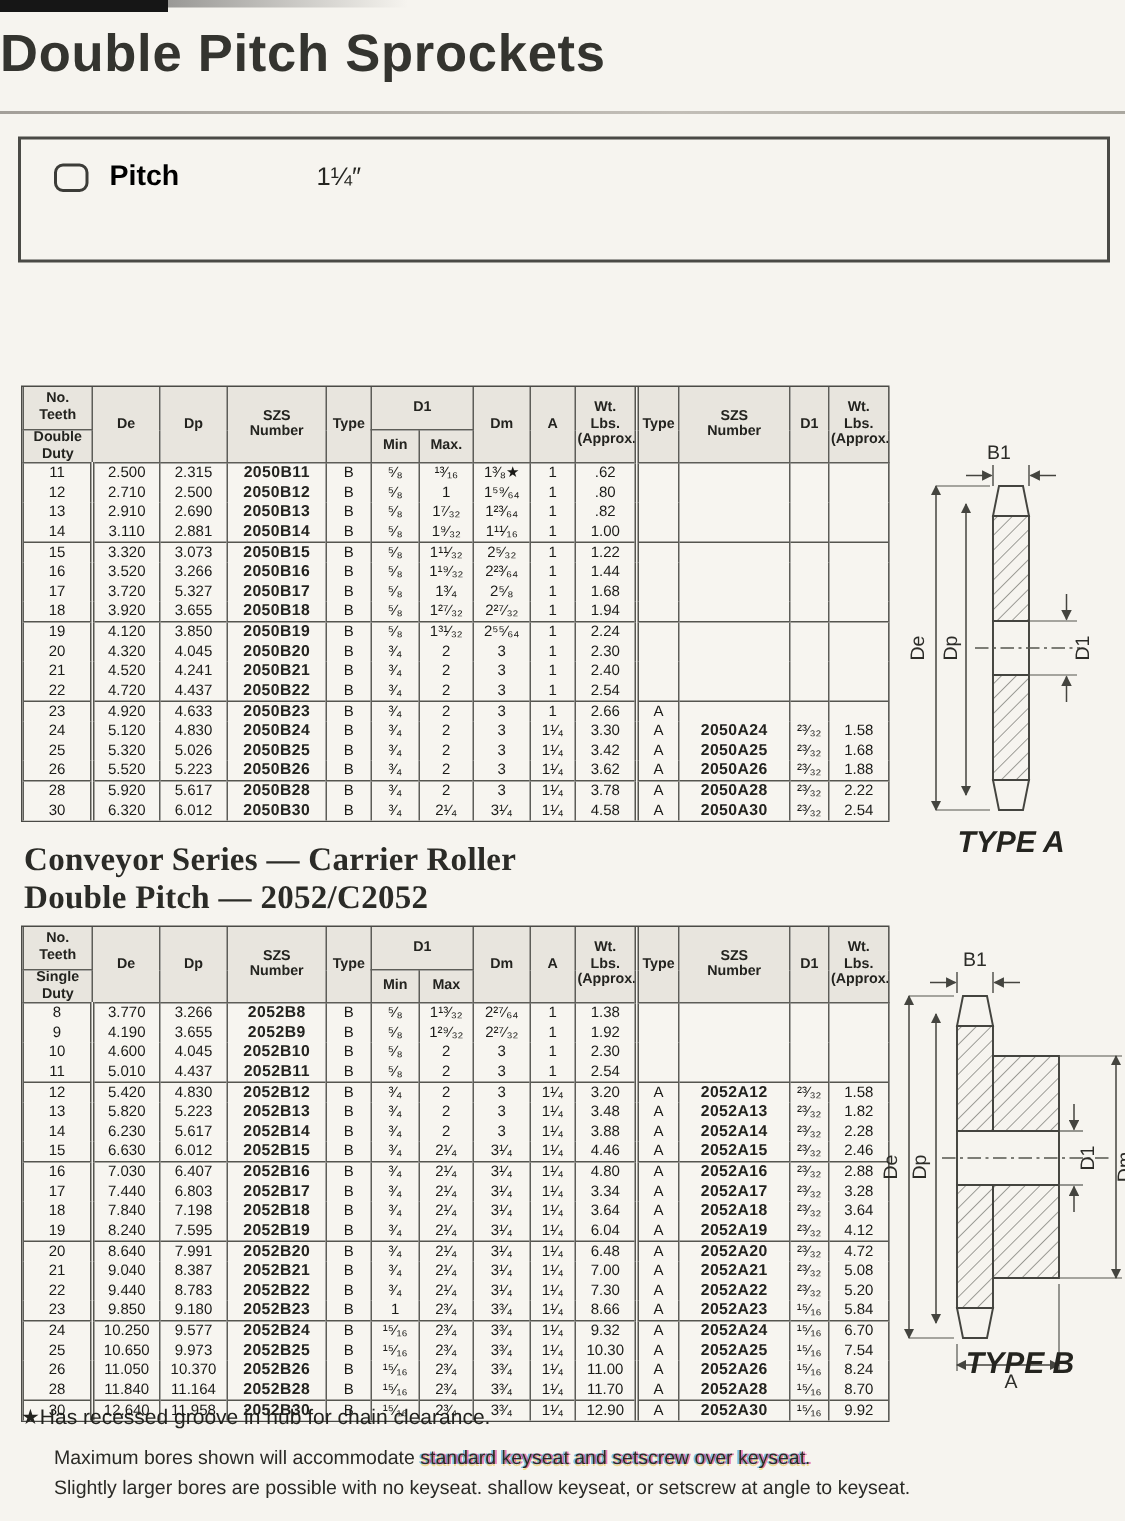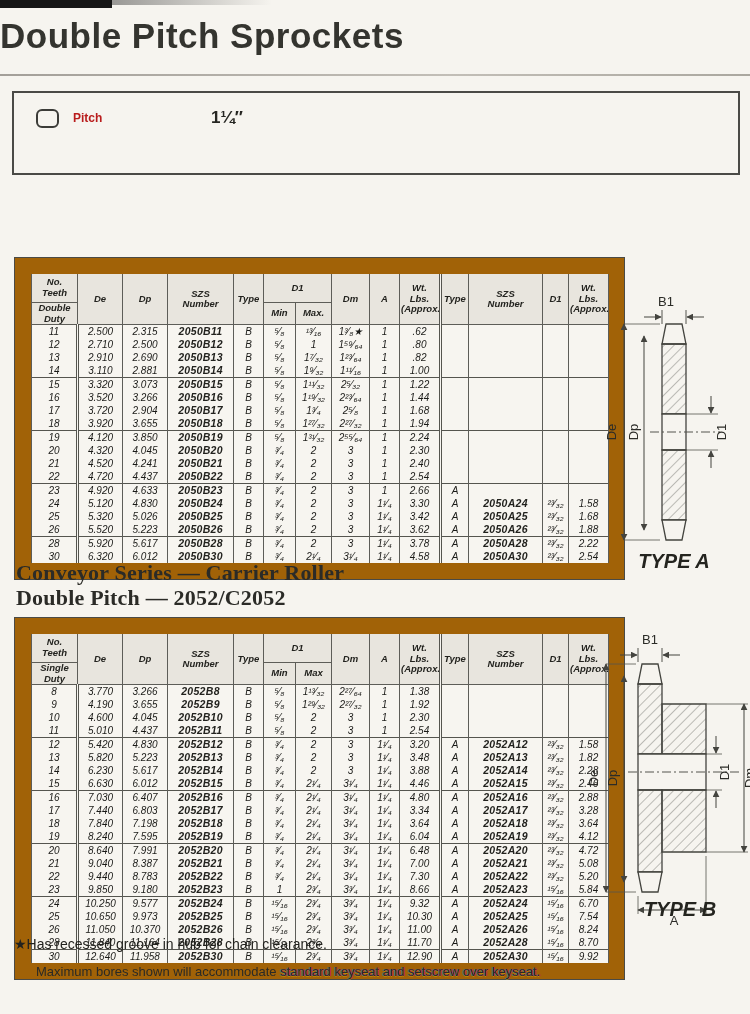--- a/index.html
+++ b/index.html
@@ -14,31 +14,31 @@
   .page-title{left:0;top:16px;width:750px;text-align:left;font-size:35px;font-weight:bold;
               color:#34342f;letter-spacing:.5px;}
   .title-rule{left:0;top:74px;width:750px;height:2px;
               background:linear-gradient(to right,#a39f99,#c2beb7 60%,#aaa79f);}
 
   
   .spec-box{left:12px;top:91px;width:724px;height:80px;border:2px solid #4a4a46;background:transparent;}
   .spec-row{position:absolute;left:22px;height:22px;display:flex;align-items:center;}
   .spec-row.r1{top:14px;} .spec-row.r2{top:48px;}
   .bullet{width:19px;height:15px;border:2px solid #3c3c38;border-radius:6px;margin-right:14px;flex:0 0 auto;}
-  .spec-label{font-weight:bold;font-size:12px;color:#b91c1c;width:138px;}
-  .spec-value{font-weight:bold;font-size:17px;color:#262622;}
+  .spec-label{font-weight:bold;font-size:19px;color:#000000;width:138px;}
+  .spec-value{font-weight:normal;font-size:17px;color:#262622;}
 
   
   .sec-head{font-family:"Liberation Serif",serif;font-weight:bold;color:#2b2b27;
             font-size:22px;line-height:1.14;letter-spacing:.2px;}
   .sec1{left:16px;top:200px;width:560px;}
   .sec2{left:16px;top:560px;width:560px;}
 
   
-  .tbl-wrap{border:1px solid #4a4a46;padding:16px;background:#a16207;font-style:italic;}
+  .tbl-wrap{border:1px solid #4a4a46;padding:0;background:#be185d;}
   .tw1{left:14px;top:257px;width:577px;}
   .tw2{left:14px;top:617px;width:577px;}
   table.data{border-collapse:collapse;table-layout:fixed;width:577px;background:#f7f5f0;}
   table.data th,table.data td{border-left:1px solid #5d5d58;border-right:1px solid #5d5d58;
       padding:0 1px;text-align:center;vertical-align:middle;overflow:hidden;}
   table.data th{background:#e8e5de;font-size:9.5px;line-height:1.12;color:#23231f;
       border-bottom:1px solid #5d5d58;font-weight:bold;white-space:pre-line;}
   table.data td{font-size:10px;height:13px;line-height:13px;color:#19191七;}
   table.data td{color:#1a1a17;}
   table.data tr.group-start td{border-top:1px solid #55554f;}
@@ -221,21 +221,21 @@
           <td>1</td>
           <td>1.44</td>
           <td></td>
           <td></td>
           <td></td>
           <td></td>
         </tr>
         <tr>
           <td>17</td>
           <td>3.720</td>
-          <td>2.904</td>
+          <td>5.327</td>
           <td>2050B17</td>
           <td>B</td>
           <td>⁵⁄₈</td>
           <td>1³⁄₄</td>
           <td>2⁵⁄₈</td>
           <td>1</td>
           <td>1.68</td>
           <td></td>
           <td></td>
           <td></td>
@@ -894,13 +894,14 @@
   <line x1="118" y1="228" x2="118" y2="286" stroke="#55554f" stroke-width=".8"></line>
   <line x1="50" y1="282" x2="118" y2="282" stroke="#44443f" stroke-width="1" marker-start="url(#arr)" marker-end="url(#arr)"></line>
   <text x="86" y="297" text-anchor="middle">A</text>
 </svg>
 <div class="abs" style="left:620px;top:898px;width:120px;text-align:center;font-size:20px;font-style:italic;font-weight:bold;color:#24241f;">TYPE B</div>
 
 <div class="abs star-note">★Has recessed groove in hub for chain clearance.</div>
 
 <div class="abs notes">
   <div><span>Maximum bores shown will accommodate </span><span class="smear">standard keyseat and setscrew over keyseat.</span></div>
+  <div>Slightly larger bores are possible with no keyseat. shallow keyseat, or setscrew at angle to keyseat.</div>
 </div>
 
 </body></html>

